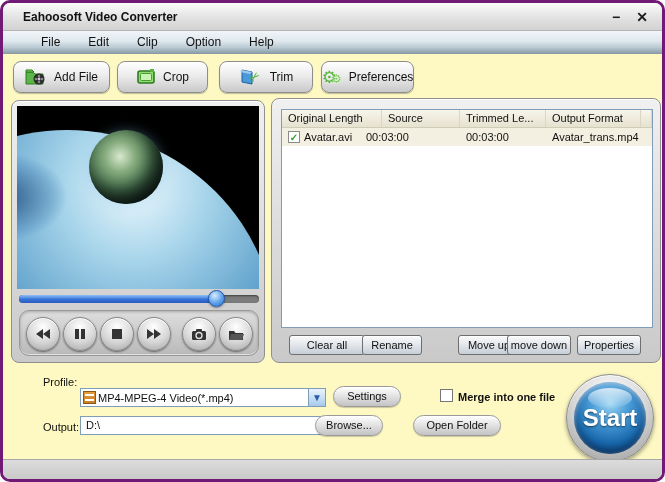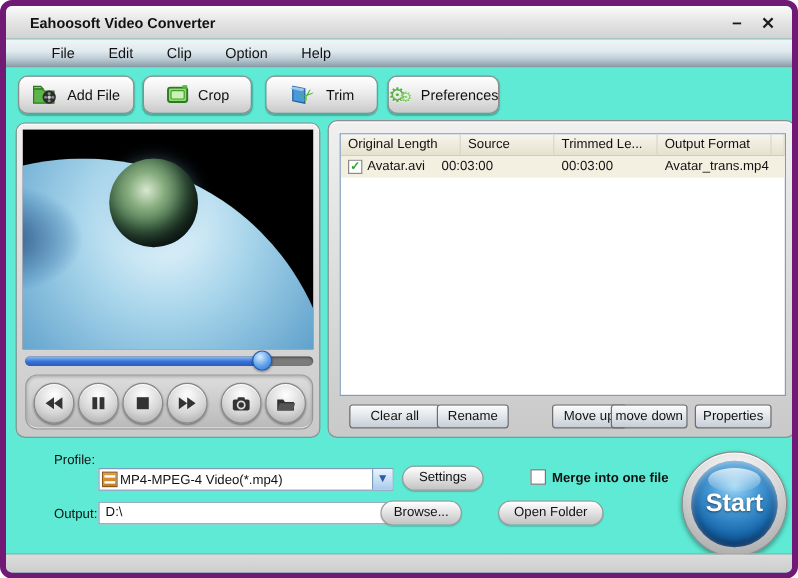--- a/index.html
+++ b/index.html
@@ -1,19 +1,19 @@
 <!DOCTYPE html>
 <html><head>
 <meta charset="utf-8">
 <style>
   * { margin:0; padding:0; box-sizing:border-box; }
   html,body { width:665px; height:482px; background:#fff; font-family:"Liberation Sans", sans-serif; }
   #window{
     position:relative; width:665px; height:482px; overflow:hidden;
-    border-radius:10px; border:5px solid #701a75; background:#5eead4;
+    border-radius:10px; border:3px solid #701a75; background:#fef9c3;
   }
   
   .titlebar{
     position:absolute; left:0; top:0; width:100%; height:28px;
     background:linear-gradient(#fbfbfb,#e2e2e2 55%,#d2d2d2);
     border-bottom:1px solid #b5b5b5;
     display:flex; align-items:center;
   }
   .titlebar .title{ margin-left:20px; font-size:12px; font-weight:bold; color:#111; }
   .win-controls{ margin-left:auto; margin-right:14px; display:flex; gap:16px; }
@@ -178,21 +178,21 @@
   .startbtn .inner{
     width:72px; height:72px; border-radius:50%; position:relative;
     background:radial-gradient(circle at 50% 30%, #9ad4f2 0%, #4a9dd8 30%, #1767ac 65%, #0a3d72 100%);
     box-shadow:inset 0 2px 5px rgba(255,255,255,.55), inset 0 -4px 8px rgba(0,0,20,.45);
     display:flex; align-items:center; justify-content:center;
   }
   .startbtn .inner:before{
     content:""; position:absolute; left:14px; top:6px; width:44px; height:20px; border-radius:50%;
     background:linear-gradient(rgba(255,255,255,.75), rgba(255,255,255,.05));
   }
-  .startbtn .slabel{ color:#fff; font-size:21px; font-weight:bold; text-shadow:0 1px 2px rgba(0,0,0,.55); }
+  .startbtn .slabel{ color:#fff; font-size:24px; font-weight:bold; text-shadow:0 1px 2px rgba(0,0,0,.55); }
   
   .bottomstrip{
     position:absolute; left:0; top:456px; width:100%; height:26px;
     background:linear-gradient(#dcdcdc,#c4c4c4);
     border-top:1px solid #a9a9a9;
   }
 </style>
 </head>
 <body>
 

